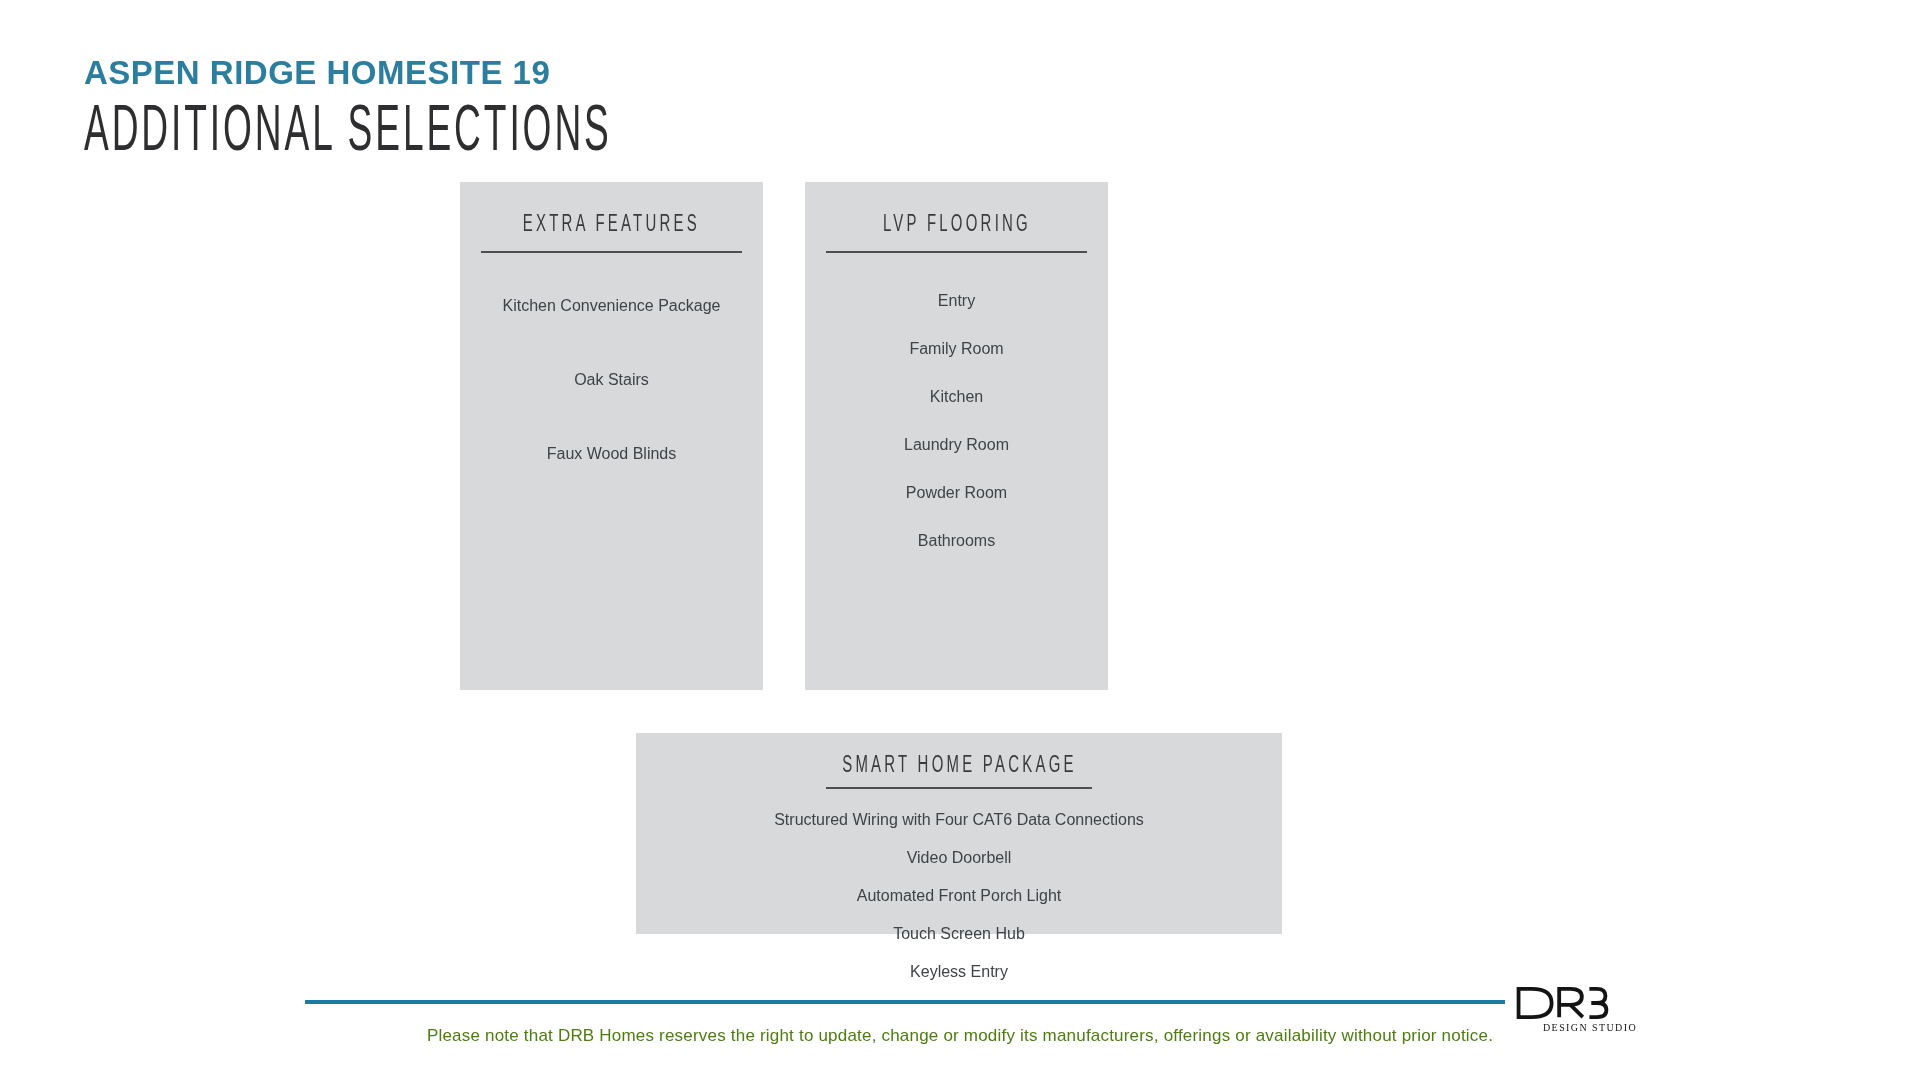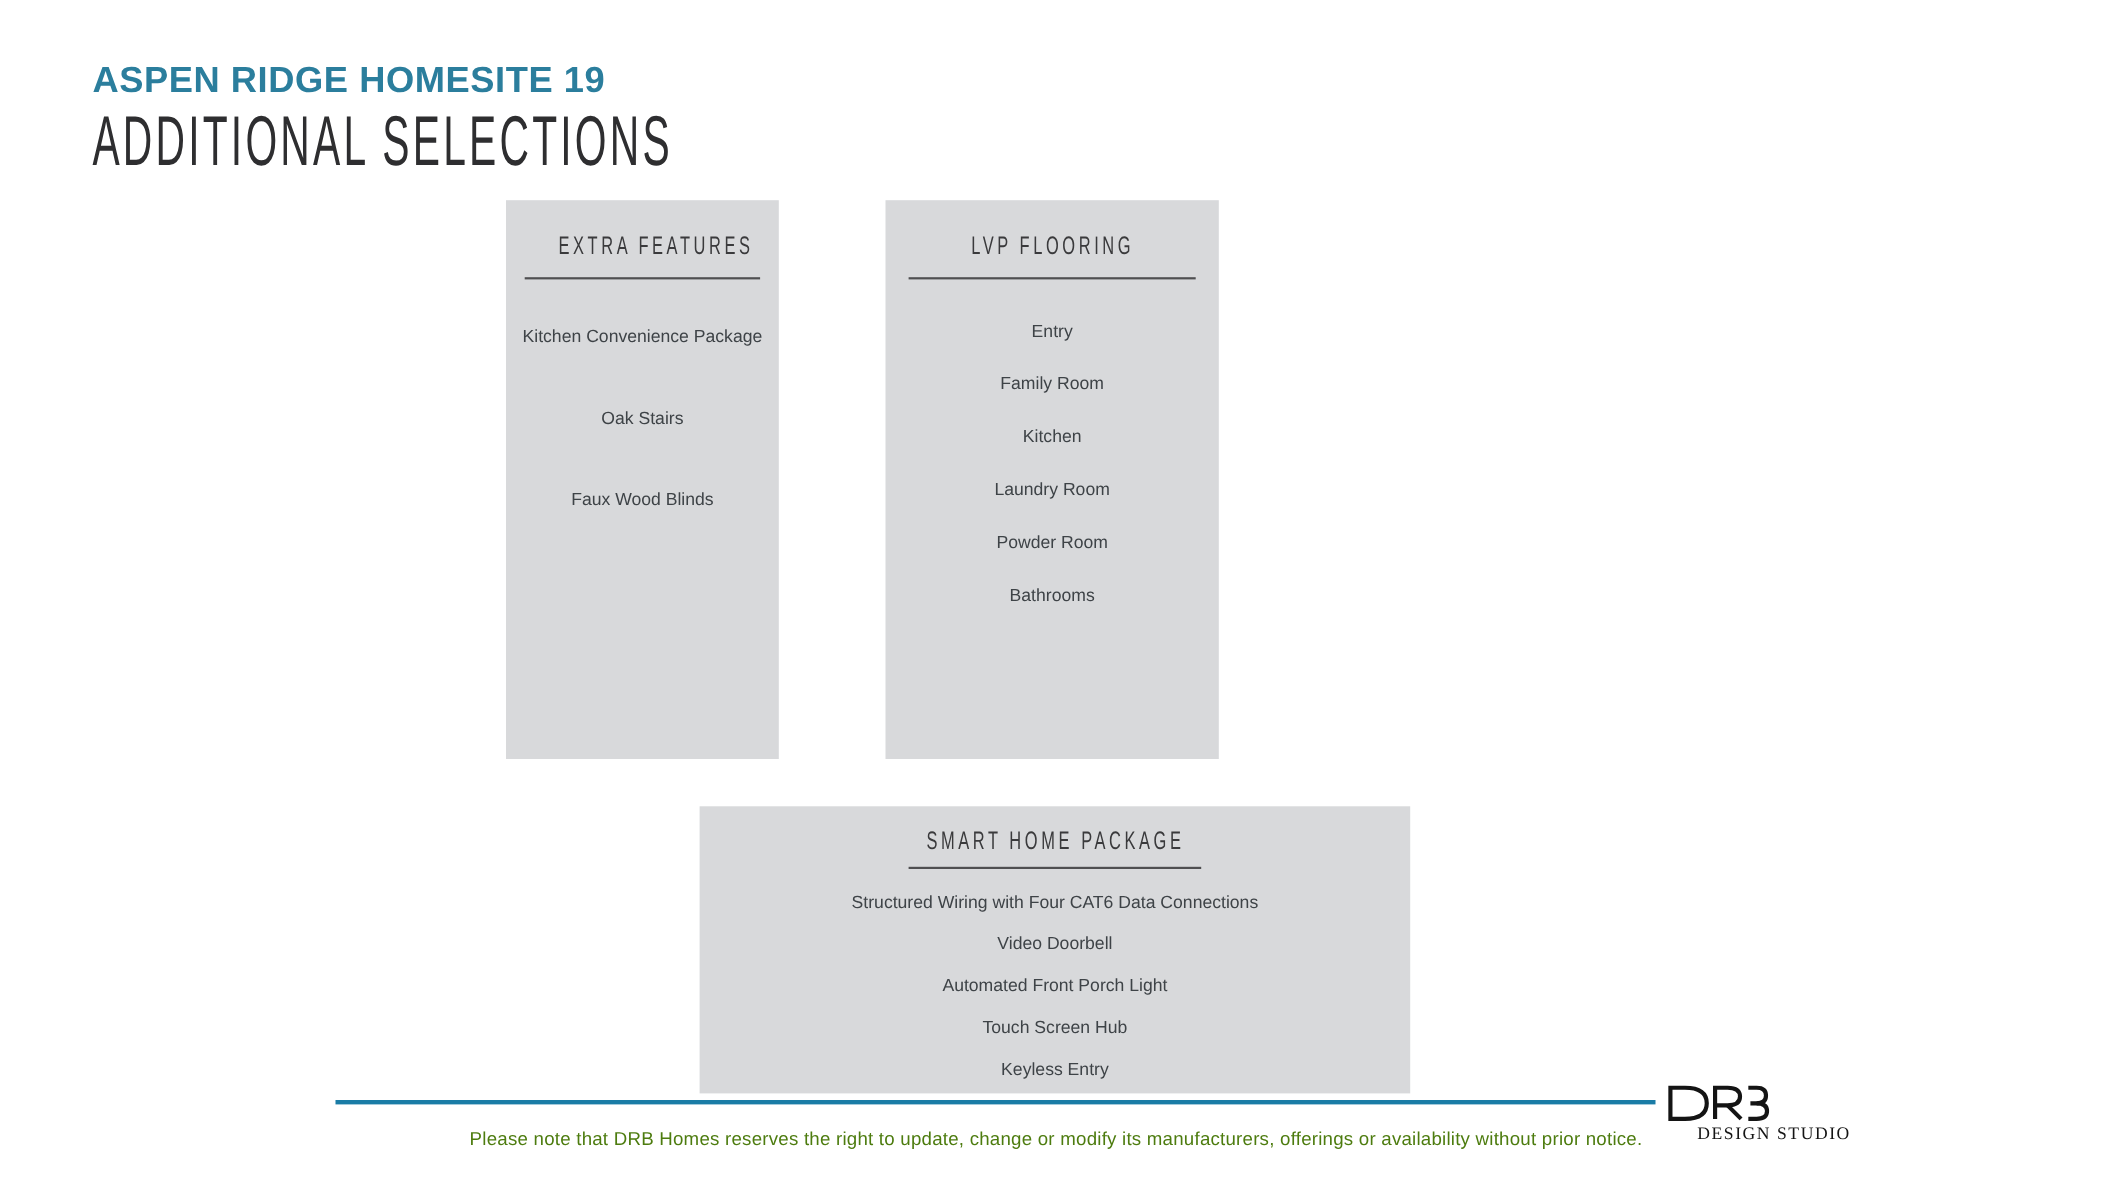--- a/index.html
+++ b/index.html
@@ -21,24 +21,24 @@
     font-size:64px;line-height:60px;font-weight:200;
     letter-spacing:5px;color:#2e2e30;white-space:nowrap;
     transform:scaleX(0.58);transform-origin:0 50%;
   }
 
   
   .card{
     position:absolute;background:#d8d9db;text-align:center;
     box-sizing:border-box;padding-top:26px;
   }
-  .card-extra     {left:460px; top:182px;width:248px;height:508px;}
+  .card-extra     {left:460px; top:182px;width:303px;height:508px;}
   .card-lvp       {left:805px; top:182px;width:303px;height:508px;}
   .card-appliances{left:1156px;top:182px;width:303px;height:508px;}
-  .card-smart     {left:636px; top:733px;width:646px;height:261px;padding-top:14px;}
+  .card-smart     {left:636px; top:733px;width:646px;height:201px;padding-top:14px;}
 
   .card-title{line-height:30px;white-space:nowrap;}
   .card-smart .card-title{line-height:34px;}
   .card-title span{
     display:inline-block;font-size:23px;font-weight:400;
     letter-spacing:5px;color:#3a3a3c;
     transform:scaleX(0.65);transform-origin:50% 50%;
   }
   .underline{
     width:86%;height:0;border-top:2px solid #4f4f51;
@@ -59,21 +59,21 @@
   .disclaimer{
     position:absolute;left:0;right:0;top:1026px;text-align:center;
     font-size:17px;letter-spacing:0.2px;color:#4d7c0f;
   }
   .logo{
     position:absolute;left:1512px;top:986px;width:100px;text-align:center;
   }
   .logo svg{display:block;margin:0 auto;}
   .logo-sub{
     margin-top:2px;font-family:"Liberation Serif",serif;
-    font-size:16px;letter-spacing:1.4px;color:#141414;white-space:nowrap;margin-left:31px;
+    font-size:10px;letter-spacing:1.4px;color:#141414;white-space:nowrap;margin-left:31px;
   }
 </style>
 </head>
 <body>
 
 <div class="slide">
 
   <div class="eyebrow">ASPEN RIDGE HOMESITE 19</div>
 
   <h1 class="main-title">ADDITIONAL SELECTIONS</h1>

